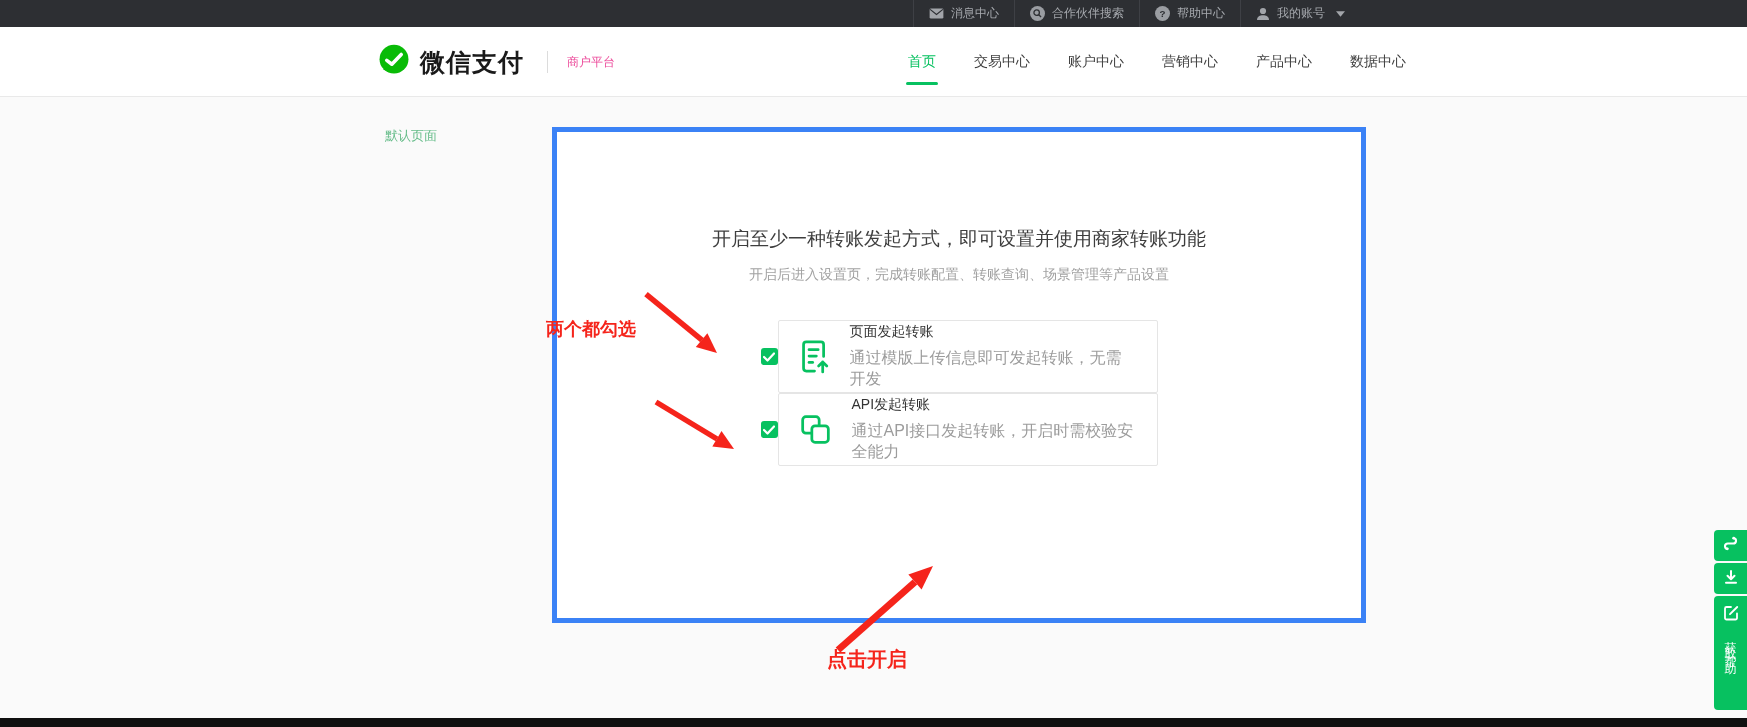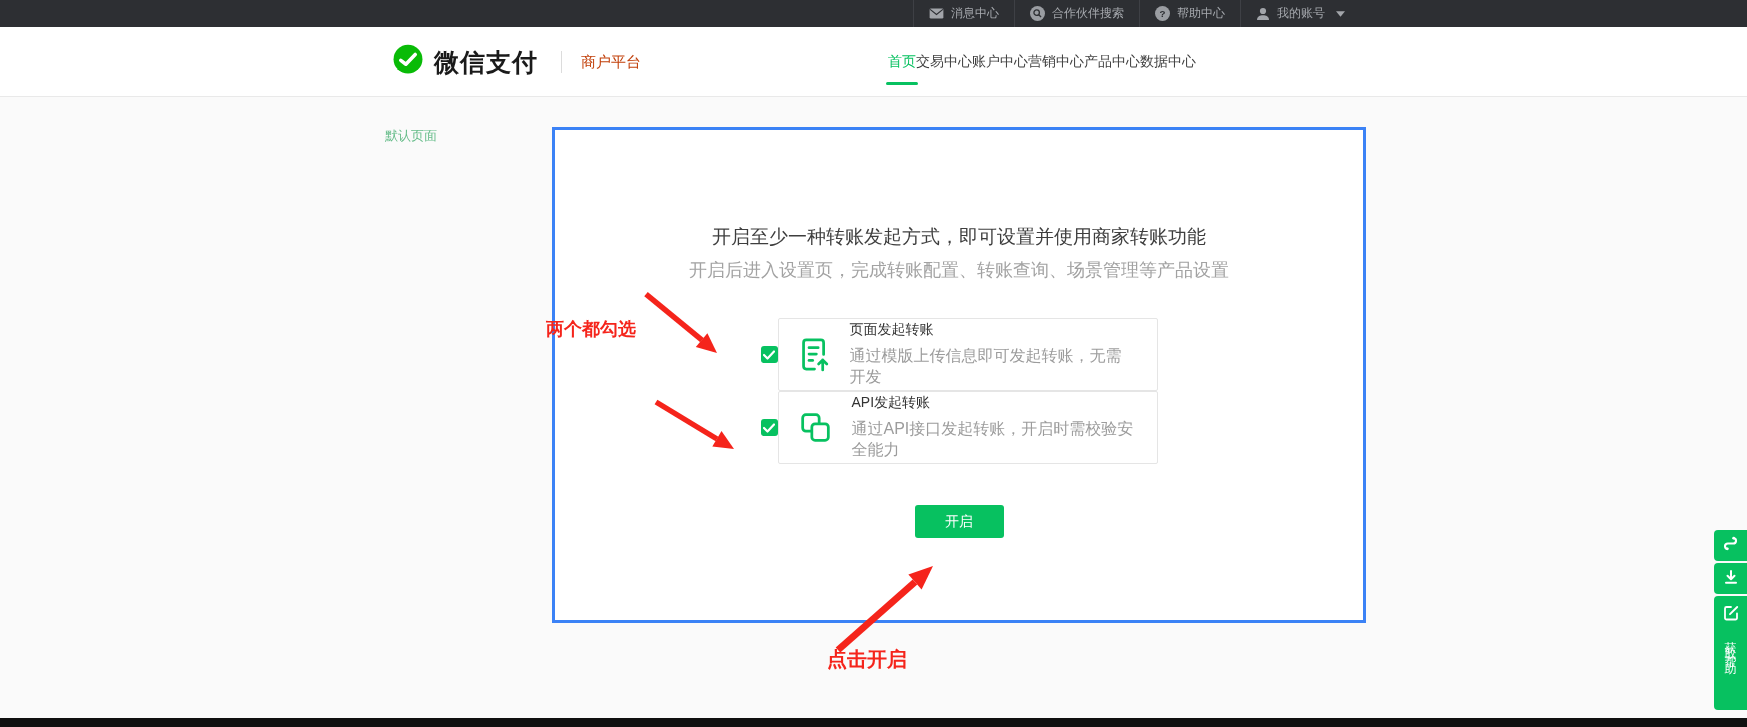--- a/index.html
+++ b/index.html
@@ -12,43 +12,43 @@
             padding-right:387px; z-index:30; }
   .topbar-item { display:flex; align-items:center; gap:7px; padding:0 15px;
                  border-left:1px solid #3e4045; color:#a6a9ae; font-size:12px;
                  cursor:pointer; }
   .topbar-item svg { display:block; }
   .caret { margin-left:4px; }
 
   
   .header { position:absolute; top:27px; left:0; width:1747px; height:70px;
             background:#ffffff; border-bottom:1px solid #e9e9e9; z-index:20; }
-  .brand { position:absolute; left:391px; top:0; height:70px; display:flex;
+  .brand { position:absolute; left:377px; top:0; height:70px; display:flex;
            align-items:center; gap:9px; }
   .brand-name { font-size:25px; color:#1a1a1a; font-weight:700; letter-spacing:1px; }
   .brand-divider { width:1px; height:22px; background:#dcdcdc; margin:0 10px 0 14px; }
-  .brand-sub { font-size:15px; color:#c2410c; }
-  .nav { position:absolute; left:888px; top:0; height:70px; display:flex;
-         align-items:center; }
+  .brand-sub { font-size:12px; color:#ec4899; }
+  .nav { position:absolute; left:908px; top:0; height:70px; display:flex;
+         align-items:center; gap:38px; }
   .nav-item { font-size:14px; color:#3f3f3f; cursor:pointer; position:relative;
               height:70px; display:flex; align-items:center; }
   .nav-item.active { color:#07c160; }
   .nav-item.active::after { content:""; position:absolute; left:-2px; right:-2px;
               bottom:12px; height:3px; border-radius:2px; background:#07c160; }
 
   
   .page { position:absolute; top:97px; left:0; width:1747px; height:621px;
           background:#fafafa; }
   .sidebar-link { position:absolute; left:385px; top:30px; font-size:13px;
                   color:#68bd8b; cursor:pointer; }
 
   .main-card { position:absolute; left:552px; top:30px; width:814px; height:496px;
-               background:#ffffff; border:3px solid #3b82f6; }
+               background:#ffffff; border:5px solid #3b82f6; }
   .main-title { margin-top:94px; text-align:center; font-size:19px; color:#3e3e3e; }
-  .main-subtitle { margin-top:8px; text-align:center; font-size:18px; color:#a2a2a2; }
+  .main-subtitle { margin-top:14px; text-align:center; font-size:14px; color:#a2a2a2; }
 
   .option-row { display:flex; justify-content:center; align-items:center; }
   .option-row.first { margin-top:36px; }
   .option-row.second { }
   .checkbox { width:17px; height:17px; border-radius:3px; background:#07c160;
               display:flex; align-items:center; justify-content:center; cursor:pointer;
               flex:0 0 auto; }
   .option-card { width:380px; height:73px; background:#fff; border:1px solid #e5e5e5;
                  border-radius:2px; display:flex; align-items:center; gap:20px;
                  padding:0 20px; cursor:pointer; }
@@ -200,23 +200,20 @@
             <rect x="14" y="14" width="18" height="18" rx="3.5" fill="#ffffff" stroke="#07c160" stroke-width="3"></rect>
           </svg>
         </span>
         <div>
           <div class="option-title">API发起转账</div>
           <div class="option-desc">通过API接口发起转账，开启时需校验安全能力</div>
         </div>
       </div>
     </div>
 
-    <div class="btn-row">
-      <button class="enable-btn">开启</button>
-    </div>
   </div>
 </div>
 
 <div class="annot-layer">
   <div class="annot-text annot-check">两个都勾选</div>
   <div class="annot-text annot-click">点击开启</div>
   <svg width="1747" height="727" viewBox="0 0 1747 727" style="position:absolute;top:0;left:0;">
     <g>
       <line x1="646" y1="294" x2="702" y2="340" stroke="#f5241b" stroke-width="5.5"></line>
       <polygon points="717,353 695.8,347.1 707.4,333.3" fill="#f5241b"></polygon>

